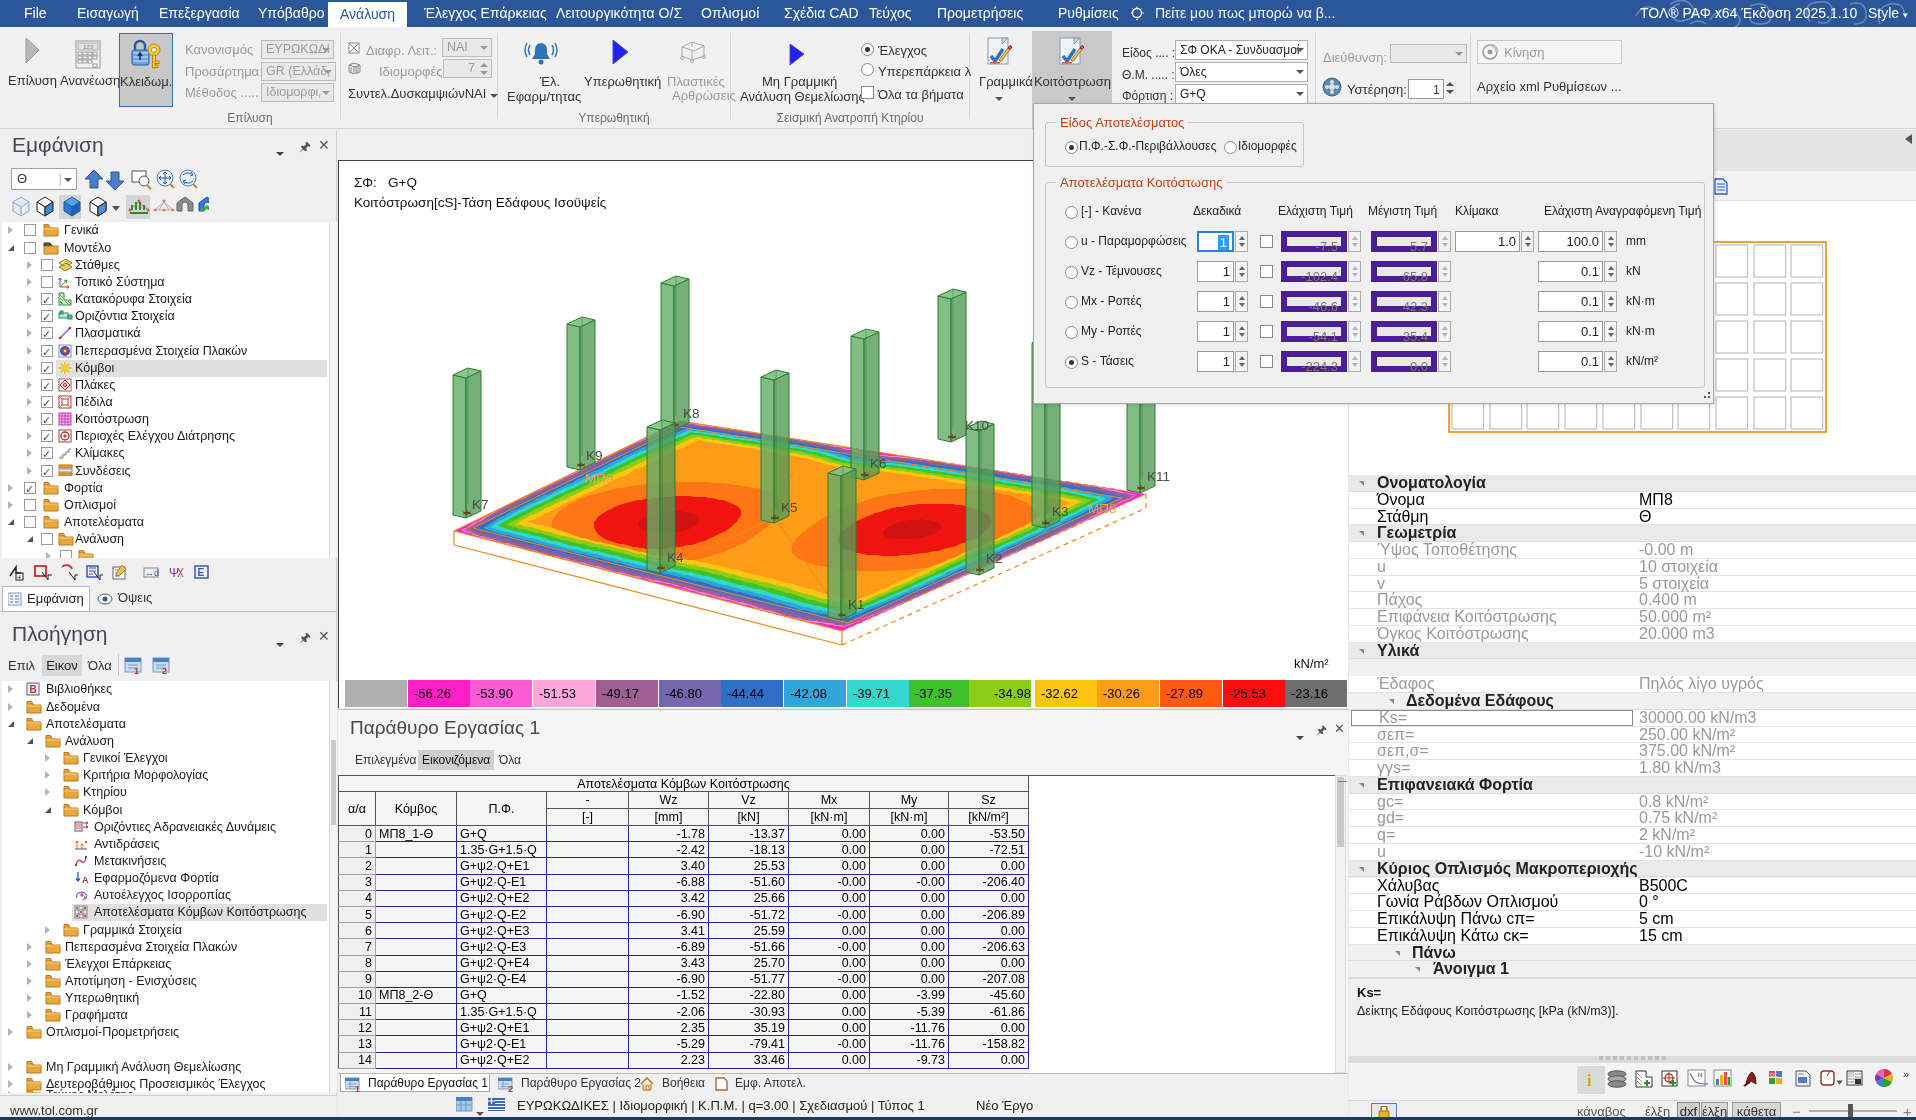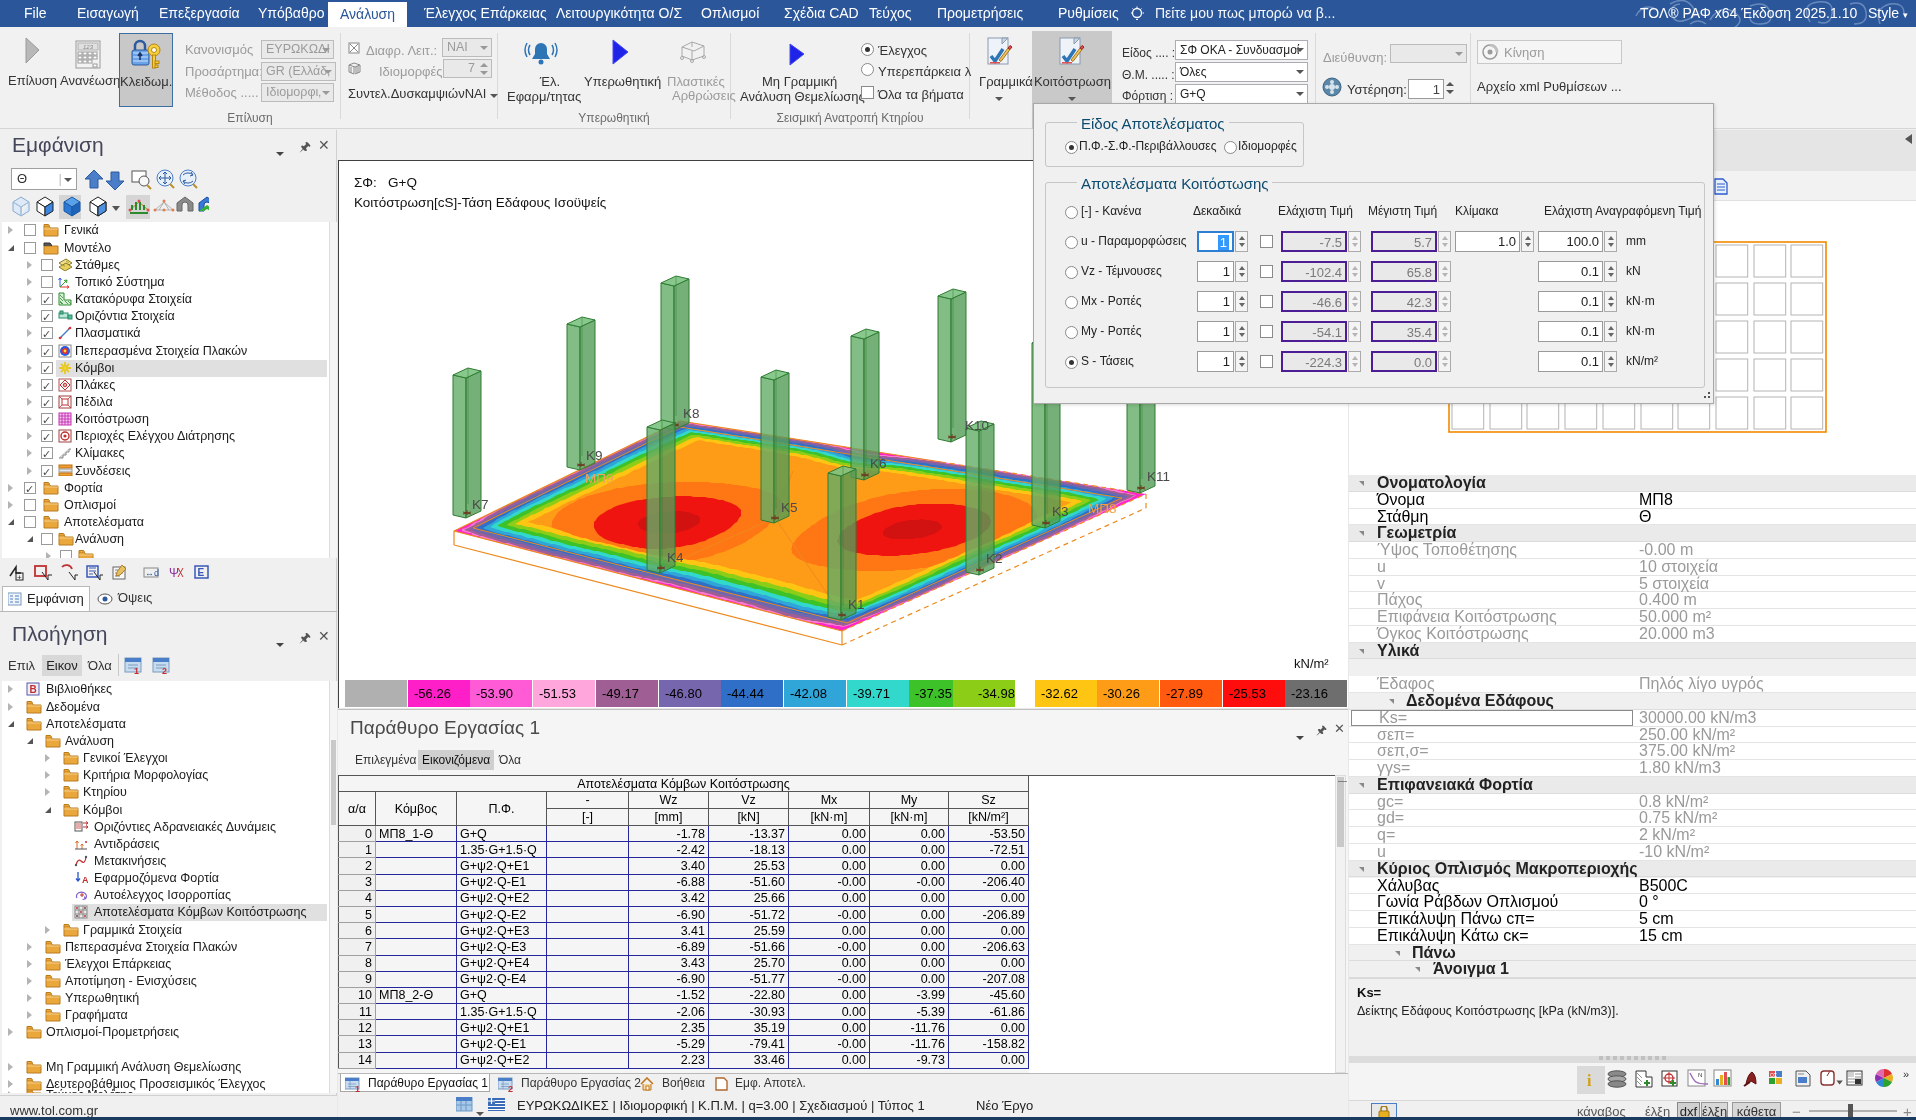--- a/index.html
+++ b/index.html
@@ -55,26 +55,26 @@
 .prow { position:absolute; left:0; width:100%; height:16.8px; line-height:16.8px; white-space:nowrap; border-bottom:1px solid #e4e4e4; background:#fff; }
 .prow .lab { position:absolute; left:28px; }
 .prow .val { position:absolute; left:290px; }
 .phead { position:absolute; left:0; width:100%; height:16.8px; line-height:16.8px; background:#eaeaea; font-weight:bold; color:#222; border-bottom:1px solid #dcdcdc; }
 .ptri { position:absolute; left:10px; top:6px; width:0; height:0; border-left:5px solid transparent; border-top:5px solid #888; }
 .gray { color:#9a9a9a; }
 
 
 .dialog { position:absolute; left:1033px; top:103px; width:681px; height:301px; background:#f0f0f0; border:1px solid #a8a8a8; box-shadow:1px 1px 3px rgba(0,0,0,0.15); font-size:12px; color:#222; white-space:nowrap; }
 .gbox { position:absolute; border:1px solid #c6c6c6; border-radius:3px; }
-.gbox .gt { position:absolute; top:-8px; left:10px; background:#f0f0f0; padding:0 4px; font-size:15px; color:#0c4a6e;margin-left:21px; }
+.gbox .gt { position:absolute; top:-8px; left:10px; background:#f0f0f0; padding:0 4px; font-size:13px; color:#c2410c; }
 .radio { position:absolute; width:13px; height:13px; border:1px solid #8a8a8a; border-radius:50%; background:#fff; }
 .radio.sel:after { content:""; position:absolute; left:3px; top:3px; width:5px; height:5px; border-radius:50%; background:#333; }
 .spin { position:absolute; height:21px; background:#fff; border:1px solid #9a9a9a; }
 .spin .v { position:absolute; right:3px; top:2px; font-size:13px; }
-.spin.dis { background:#e9e9e9; border:2px solid #4c1d95; }
+.spin.dis { background:#e9e9e9; border:6px solid #4c1d95; }
 .spin.dis .v { color:#7a7a7a; }
 .spinbtn { position:absolute; width:13px; height:21px; border:1px solid #ababab; background:#f4f4f4; }
 .spinbtn:before { content:""; position:absolute; left:3px; top:4px; border-left:3px solid transparent; border-right:3px solid transparent; border-bottom:4px solid #666; }
 .spinbtn:after { content:""; position:absolute; left:3px; bottom:4px; border-left:3px solid transparent; border-right:3px solid transparent; border-top:4px solid #666; }
 .spinbtn.dis:before { border-bottom-color:#b5b5b5; }
 .spinbtn.dis:after { border-top-color:#b5b5b5; }
 .cbox { position:absolute; width:13px; height:13px; border:1px solid #8a8a8a; background:#fff; }
 </style>
 </head>
 <body>
@@ -990,21 +990,21 @@
 <div class="cbseg" style="left:6px;width:62px;background:#b0b0b0;"></div>
 <div class="cbseg" style="left:69px;width:62px;background:#ff1fc8;">-56.26</div>
 <div class="cbseg" style="left:131px;width:62px;background:#ff5bd7;">-53.90</div>
 <div class="cbseg" style="left:194px;width:62px;background:#ffa6dc;">-51.53</div>
 <div class="cbseg" style="left:257px;width:62px;background:#a05f94;">-49.17</div>
 <div class="cbseg" style="left:320px;width:62px;background:#7566ad;">-46.80</div>
 <div class="cbseg" style="left:382px;width:62px;background:#2f6fc8;">-44.44</div>
 <div class="cbseg" style="left:445px;width:62px;background:#2fa5d8;">-42.08</div>
 <div class="cbseg" style="left:508px;width:62px;background:#33d8cc;">-39.71</div>
 <div class="cbseg" style="left:570px;width:62px;background:#3dc329;">-37.35</div>
-<div class="cbseg" style="left:614px;width:62px;background:#8cce17;padding-left:25px;">-34.98</div>
+<div class="cbseg" style="left:630px;width:62px;background:#8cce17;padding-left:25px;">-34.98</div>
 <div class="cbseg" style="left:696px;width:62px;background:#ffc513;">-32.62</div>
 <div class="cbseg" style="left:758px;width:62px;background:#ff9c17;">-30.26</div>
 <div class="cbseg" style="left:821px;width:62px;background:#ff5a0f;">-27.89</div>
 <div class="cbseg" style="left:884px;width:62px;background:#ff0d0d;">-25.53</div>
 <div class="cbseg" style="left:946px;width:62px;background:#6e6e6e;">-23.16</div>
 </div>
 <div class="workwin">
 <div class="abs" style="left:0;top:0;width:1010px;height:1px;background:#c0c0c0;"></div>
 <div class="abs" style="left:12px;top:8px;font-size:19px;color:#4a4a4a;">Παράθυρο Εργασίας 1</div>
 <div class="abs" style="left:958px;top:17px;"><span class="caret" style="border-top-color:#444;"></span></div>

